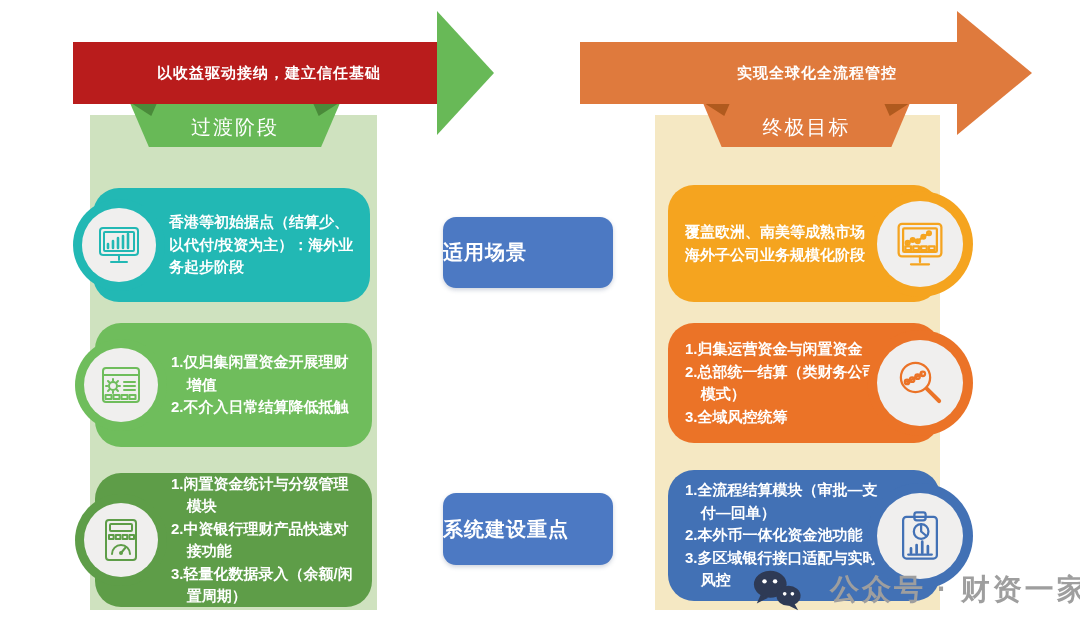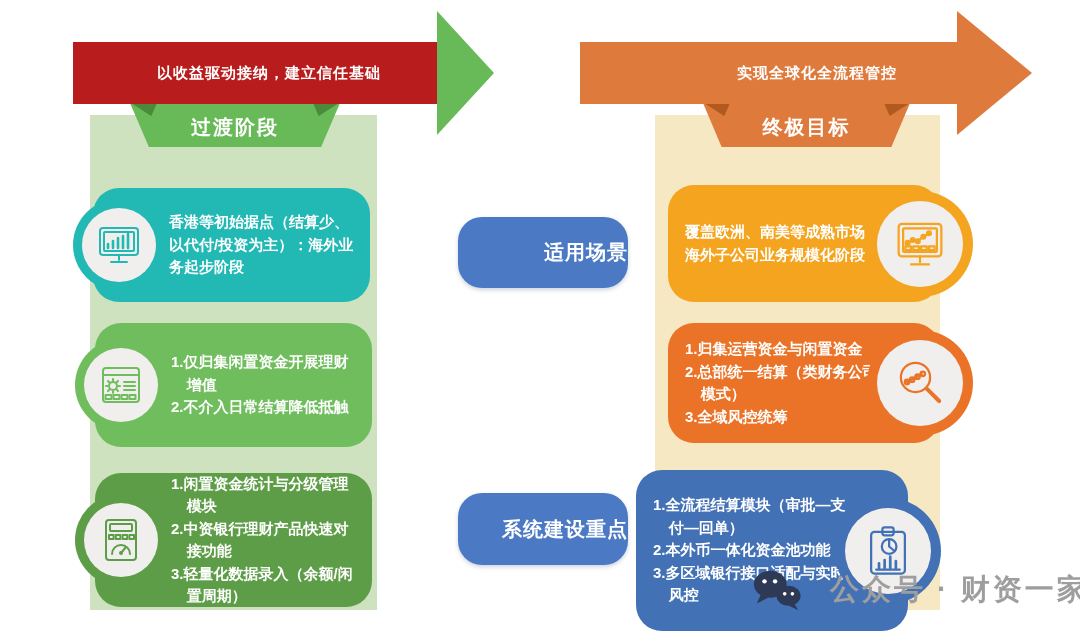--- a/index.html
+++ b/index.html
@@ -19,21 +19,21 @@
   .arrow-body span{color:#fff;font-size:15px;font-weight:700;letter-spacing:1px;}
   .arrow-body.right span{transform:translateX(48px);}
   .arrow-head{position:absolute;top:11px;width:0;height:0;border-top:62px solid transparent;border-bottom:62px solid transparent;z-index:4;}
   .arrow-head.left{left:437px;border-left:57px solid #68b957;}
   .arrow-head.right{left:957px;border-left:75px solid #df7a3d;}
   
   .tab{position:absolute;top:103px;height:44px;z-index:2;display:flex;align-items:center;justify-content:center;
        clip-path:polygon(0 0,100% 0,91% 100%,9% 100%);}
   .tab.left{left:130px;width:210px;background:#68b957;}
   .tab.right{left:703px;width:207px;background:#df7a3d;}
-  .tab span{color:#fff;font-size:20px;font-weight:700;letter-spacing:2px;padding-top:4px;}
+  .tab span{color:#fff;font-size:20px;font-weight:400;letter-spacing:2px;padding-top:4px;}
   .fold{position:absolute;top:103px;width:26px;height:13px;z-index:3;}
   .fold.g{background:#4a8a3a;}
   .fold.o{background:#b05a1e;}
   .fold.fl{clip-path:polygon(0 0,100% 0,78% 100%);}
   .fold.fr{clip-path:polygon(0 0,100% 0,22% 100%);}
   
   .card{position:absolute;border-radius:26px;z-index:5;display:flex;flex-direction:column;justify-content:center;}
   .card .txt{color:#fff;font-size:15px;font-weight:700;line-height:1.5;}
   .card.lcard .txt{margin-left:76px;margin-right:15px;}
   .card.rcard .txt{margin-left:17px;margin-right:55px;}
@@ -46,22 +46,22 @@
   .rcard .badge{right:-33px;width:106px;height:106px;}
   .teal .badge{background:#22b8b4;} .green .badge{background:#6fbd5c;} .dgreen .badge{background:#5e9d48;}
   .amber .badge{background:#f5a41f;} .dorange .badge{background:#eb7327;} .bluec .badge{background:#4271b5;}
   .badge-inner{position:absolute;inset:9px;background:#f0efee;border-radius:50%;display:flex;align-items:center;justify-content:center;}
   .rcard .badge-inner{inset:10px;}
   .badge-inner svg{display:block;}
   .teal svg{stroke:#22b8b4;} .green svg{stroke:#6fbd5c;} .dgreen svg{stroke:#5e9d48;}
   .amber svg{stroke:#f5a41f;} .dorange svg{stroke:#eb7327;} .bluec svg{stroke:#4271b5;}
   .icon-svg{fill:none;stroke-width:2;stroke-linecap:round;stroke-linejoin:round;}
   
-  .rowlabel{position:absolute;left:458px;width:170px;background:#4c79c3;border-radius:24px;z-index:6;
-            display:flex;align-items:center;justify-content:flex-end;box-shadow:0 2px 4px rgba(60,80,120,.25);}
+  .rowlabel{position:absolute;left:443px;width:170px;background:#4c79c3;border-radius:13px;z-index:6;
+            display:flex;align-items:center;justify-content:flex-start;box-shadow:0 2px 4px rgba(60,80,120,.25);}
   .rowlabel span{color:#fff;font-size:20px;font-weight:700;letter-spacing:1px;}
   
   .watermark{position:absolute;left:752px;top:568px;z-index:9;display:flex;align-items:center;gap:28px;}
   .watermark span{color:#9e9e9e;font-size:29px;font-weight:600;letter-spacing:3px;white-space:nowrap;}
 </style>
 </head>
 <body>
 
 <div class="canvas">
 
@@ -191,21 +191,21 @@
         </svg>
       </div>
     </div>
     <div class="txt">
       <div class="li">1.归集运营资金与闲置资金</div>
       <div class="li">2.总部统一结算（类财务公司模式）</div>
       <div class="li">3.全域风控统筹</div>
     </div>
   </div>
 
-  <div class="card rcard bluec" style="left:636px;top:470px;width:272px;height:161px">
+  <div class="card rcard bluec" style="left:668px;top:470px;width:272px;height:131px">
     <div class="badge">
       <div class="badge-inner">
         <svg class="icon-svg" width="54" height="54" viewBox="0 0 48 48">
           <rect x="9" y="7" width="30" height="37" rx="3"></rect>
           <rect x="19" y="3" width="10" height="7" rx="2"></rect>
           <circle cx="25" cy="20" r="6.5"></circle>
           <path d="M25 20v-6.5 M25 20l4.8 4"></path>
           <path stroke-width="2.4" d="M16 39v-4 M21 39v-7 M26 39v-10 M31 39v-6"></path>
           <path d="M13.5 40.5h21"></path>
         </svg>

